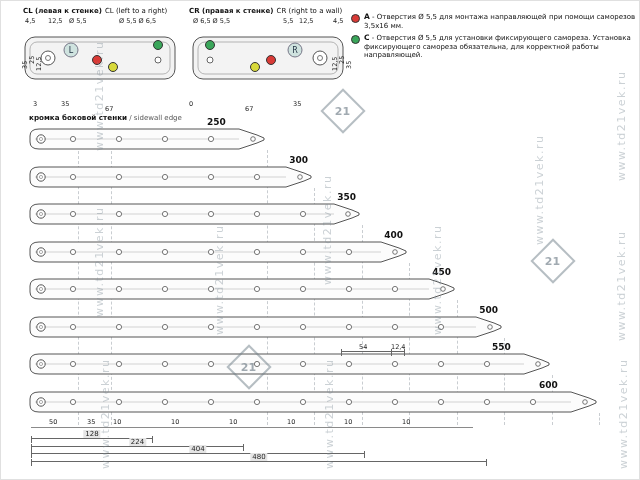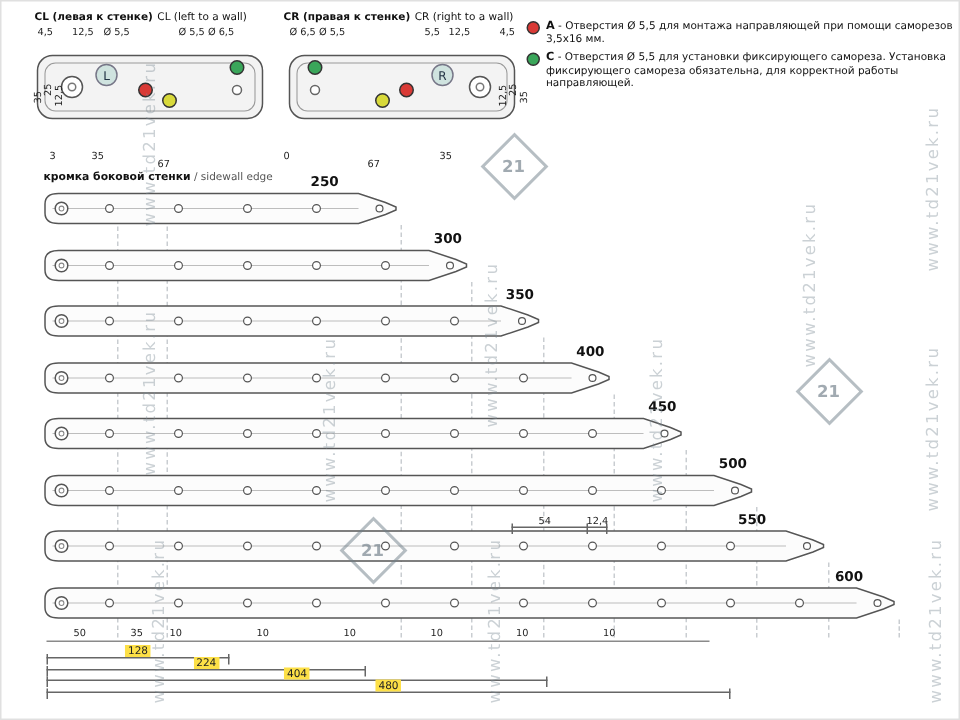--- a/index.html
+++ b/index.html
@@ -40,30 +40,30 @@
 
   
   .chain-line{position:absolute;left:30px;top:426px;width:442px;border-top:1px solid #8a8a8a;z-index:2;}
   .chain-label{top:417px;}
   .dimline{position:absolute;border-top:1px solid #666;z-index:2;}
   .dimline i{position:absolute;top:-3px;width:1px;height:7px;background:#666;}
   .dimline .t1{left:0;}
   .dimline .t2{right:0;}
   .dimline .tm{}
   .dimline b{position:absolute;top:-9px;left:50%;transform:translateX(-50%);
-             font-size:7px;font-weight:normal;background:#fde047;padding:0 2px;color:#222;}
+             font-size:7px;font-weight:normal;background:#e5e5e5;padding:0 2px;color:#222;}
 </style>
 </head>
 <body>
 
 <div class="canvas">
 
   <div class="draw-box cl-box">
     <div class="draw-title">
-      <b>CL (левая к стенке)</b><span>CL (left to a wall)</span>
+      <b>CL (левая к стенке)</b><span>CL (left to a right)</span>
     </div>
     <span class="dim" style="left:4px;top:10px">4,5</span>
     <span class="dim" style="left:27px;top:10px">12,5</span>
     <span class="dim" style="left:48px;top:10px">Ø 5,5</span>
     <span class="dim" style="left:98px;top:10px">Ø 5,5  Ø 6,5</span>
     <span class="dim rot" style="left:0px;top:62px">35</span>
     <span class="dim rot" style="left:7px;top:57px">25</span>
     <span class="dim rot" style="left:14px;top:64px">12,5</span>
     <span class="dim" style="left:12px;top:93px">3</span>
     <span class="dim" style="left:40px;top:93px">35</span>
@@ -249,21 +249,21 @@
         <circle cx="184" cy="11" r="2.6" fill="#fff" stroke="#555" stroke-width="0.8"></circle>
         <circle cx="230" cy="11" r="2.6" fill="#fff" stroke="#555" stroke-width="0.8"></circle>
         <circle cx="276" cy="11" r="2.6" fill="#fff" stroke="#555" stroke-width="0.8"></circle>
         <circle cx="322" cy="11" r="2.6" fill="#fff" stroke="#555" stroke-width="0.8"></circle>
         <circle cx="368" cy="11" r="2.6" fill="#fff" stroke="#555" stroke-width="0.8"></circle>
         <circle cx="414" cy="11" r="2.6" fill="#fff" stroke="#555" stroke-width="0.8"></circle>
         <circle cx="460" cy="11" r="2.6" fill="#fff" stroke="#555" stroke-width="0.8"></circle>
         <circle cx="506" cy="11" r="2.6" fill="#fff" stroke="#555" stroke-width="0.8"></circle>
         <circle cx="558" cy="11" r="2.3" fill="#fff" stroke="#555" stroke-width="0.8"></circle>
     </svg>
-    <span class="slide-label" style="left:538px;top:379px;width:54px;text-align:center">600</span>
+    <span class="slide-label" style="left:538px;top:379px;width:54px;text-align:left">600</span>
     <div class="vguide" style="left:598px;top:412px;height:12px"></div>
     </div>
   <div id="dims-layer">
       <div class="chain-line"></div>
       <div class="vguide" style="left:77px;top:140px;height:284px"></div>
       <div class="vguide" style="left:110px;top:140px;height:284px"></div>
       <span class="dim chain-label" style="left:48px;top:417px">50</span>
       <span class="dim chain-label" style="left:86px;top:417px">35</span>
       <span class="dim chain-label" style="left:112px;top:417px">10</span>
       <span class="dim chain-label" style="left:170px;top:417px">10</span>

